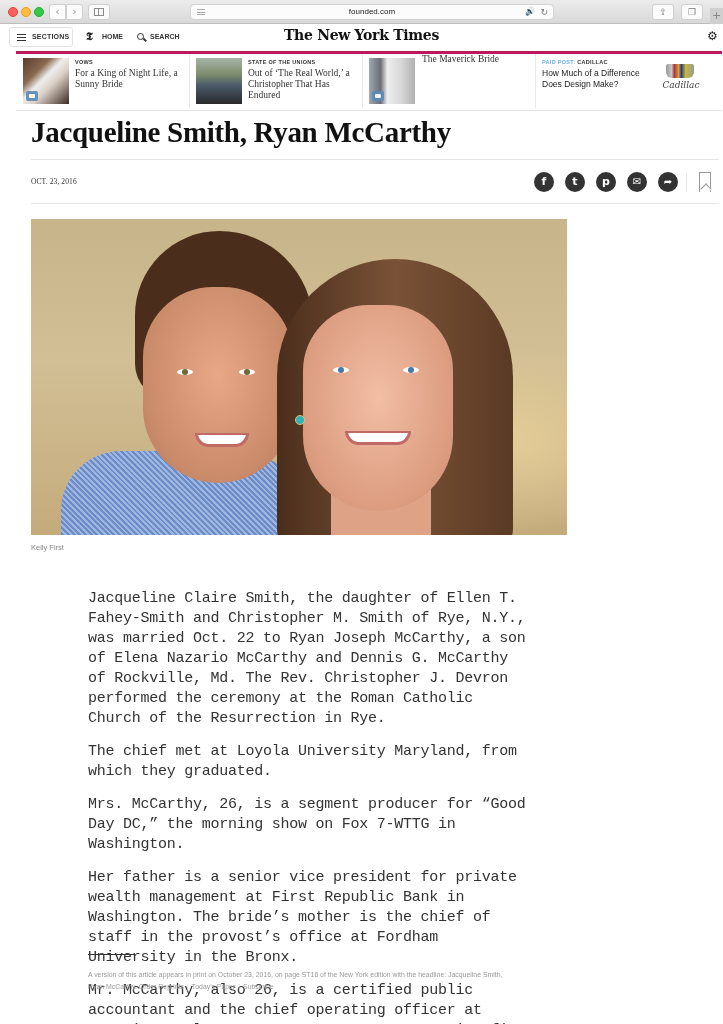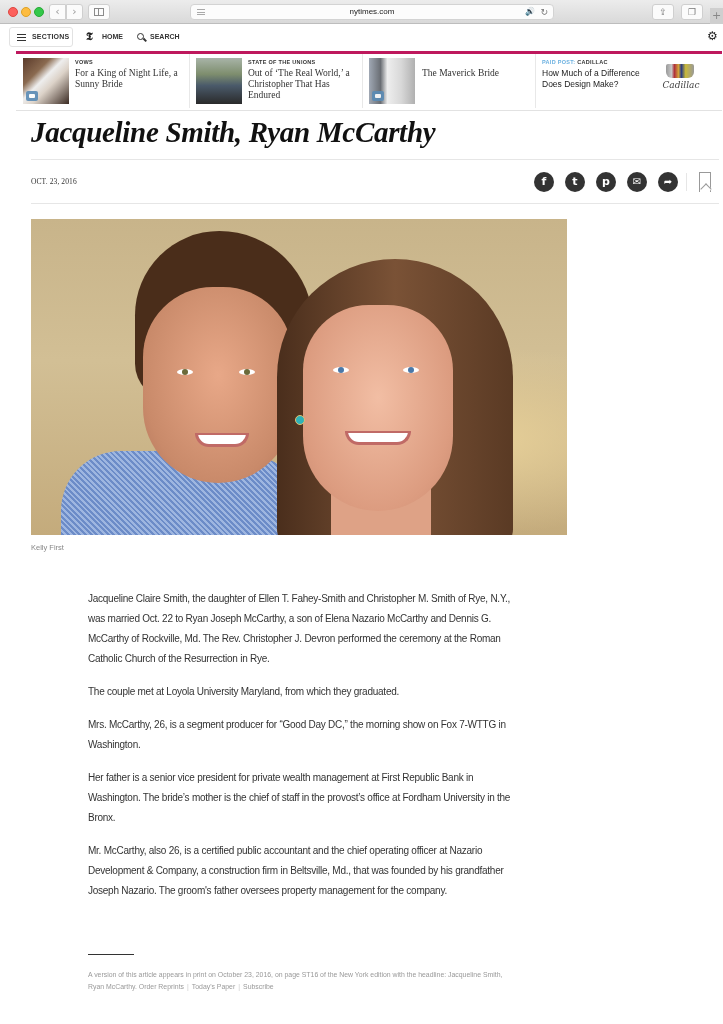--- a/index.html
+++ b/index.html
@@ -50,21 +50,21 @@
   .play-badge:after { content: ""; position: absolute; left: 3px; top: 3px; width: 6px; height: 4px; background: #fff; border-radius: 1px; }
   .ribbon-kicker { position: absolute; font-family: "Liberation Sans", sans-serif; font-size: 5.5px; font-weight: bold; color: #333; letter-spacing: 0.3px; }
   .ribbon-title { position: absolute; font-family: "Liberation Serif", serif; font-size: 9.5px; line-height: 11px; color: #333; }
   .paid-kicker { color: #6ab0e0; }
   .ribbon-title-sans { font-family: "Liberation Sans", sans-serif; font-size: 8.5px; line-height: 11px; color: #222; }
   .cadillac-logo { position: absolute; left: 122px; top: 10px; width: 46px; height: 30px; }
   .cadillac-crest { position: absolute; left: 8px; top: 0; width: 28px; height: 14px; background: linear-gradient(90deg,#999 0,#c7c7c7 20%,#b0303a 30%,#d2a53a 45%,#2b3c80 55%,#c8b83a 70%,#999 100%); border-radius: 2px 2px 6px 6px; }
   .cadillac-word { position: absolute; left: 0; top: 16px; width: 46px; text-align: center; font-family: "DejaVu Serif", serif; font-style: italic; font-size: 9px; color: #444; }
 
   
-  .headline { position: absolute; left: 31px; top: 116px; font-family: "Liberation Serif", serif; font-size: 29px; color: #111; letter-spacing: -0.3px; font-style: italic; }
+  .headline { position: absolute; left: 31px; top: 116px; font-family: "Liberation Serif", serif; font-size: 29px; color: #111; letter-spacing: -0.3px; }
   .rule { position: absolute; height: 1px; background: #e6e6e6; }
   .dateline { position: absolute; left: 31px; top: 177px; font-family: "Liberation Serif", serif; font-size: 7.5px; color: #333; letter-spacing: 0.1px; }
   .share-tools { position: absolute; left: 534px; top: 171px; height: 22px; display: flex; align-items: center; }
   .share-circle { width: 20px; height: 20px; border-radius: 50%; background: #333; color: #fff; text-align: center; line-height: 20px; font-family: "DejaVu Sans", sans-serif; font-weight: bold; font-size: 11px; margin-right: 11px; }
   .share-divider { width: 1px; height: 18px; background: #e6e6e6; margin-left: -3px; margin-right: 12px; }
   .bookmark-icon { width: 12px; height: 20px; border: 1px solid #999; border-bottom: none; position: relative; }
   .bookmark-icon:after { content: ""; position: absolute; left: 1.5px; bottom: -1px; width: 7px; height: 7px; border-left: 1px solid #999; border-top: 1px solid #999; background: #fff; transform: rotate(45deg); transform-origin: center; }
 
   
   .photo { position: absolute; left: 31px; top: 219px; width: 536px; height: 316px; overflow: hidden;
@@ -78,42 +78,42 @@
   .photo .woman-neck { position: absolute; left: 300px; top: 270px; width: 100px; height: 50px; background: #dea286; }
   .photo .eye { position: absolute; width: 16px; height: 6px; border-radius: 50%; background: #fff; }
   .photo .eye i { position: absolute; left: 5px; top: 0; width: 6px; height: 6px; border-radius: 50%; }
   .photo .mouth { position: absolute; height: 14px; border-radius: 0 0 30px 30px; background: #fff; border: 3px solid #c06a66; border-top-width: 2px; }
   .photo .earring { position: absolute; left: 264px; top: 196px; width: 10px; height: 10px; border-radius: 50%; background: #2fb2b8; border: 1px solid #e0c070; }
 
   .photo-credit { position: absolute; left: 31px; top: 543px; font-family: "Liberation Sans", sans-serif; font-size: 7.5px; color: #888; }
 
   
   .story-body { position: absolute; left: 88px; top: 589px; width: 440px; }
-  .story-body p { font-family: Liberation Sans, sans-serif; font-size: 10px; line-height: 20px; color: #333; margin-bottom: 13px; letter-spacing: -0.25px; }
+  .story-body p { font-family: Liberation Mono, monospace; font-size: 15px; line-height: 20px; color: #333; margin-bottom: 13px; letter-spacing: -0.25px; }
   .story-body p.tight-last { margin-bottom: 0; }
   .end-rule { position: absolute; left: 88px; top: 954px; width: 46px; height: 1px; background: #333; }
   .print-note { position: absolute; left: 88px; top: 969px; width: 430px; font-family: "Liberation Sans", sans-serif; font-size: 6.9px; line-height: 12px; color: #999; }
   .print-note .sep { color: #ccc; margin: 0 3px; }
   .print-note a { color: #999; text-decoration: none; }
 </style>
 </head>
 <body>
 
 <div class="chrome">
   <span class="traffic tl-red"></span>
   <span class="traffic tl-yellow"></span>
   <span class="traffic tl-green"></span>
   <span class="nav-btn nav-back">‹</span>
   <span class="nav-btn nav-fwd">›</span>
   <span class="sidebar-btn">
       <i></i>
     </span>
   <div class="urlbar">
     <span class="reader-icon"></span>
-    <span>nytimes.com</span>
+    <span>founded.com</span>
     <span class="audio-icon">🔊</span>
     <span class="reload-icon">↻</span>
   </div>
   <span class="share-btn">⇪</span>
   <span class="tabs-btn">❐</span>
   <span class="newtab-btn">+</span>
 </div>
 
 <div class="masthead">
   <div class="sections-btn">
@@ -121,41 +121,42 @@
     <span>SECTIONS</span>
   </div>
   <div class="home-link">
     <span class="t-logo-icon">𝕿</span>
     <span>HOME</span>
   </div>
   <div class="search-link">
     <span class="search-icon"></span>
     <span>SEARCH</span>
   </div>
+  <div class="nyt-logo">The New York Times</div>
   <span class="gear-icon">⚙</span>
 </div>
 
 <div class="ribbon">
   <div class="ribbon-item" style="width:174px">
     <div class="ribbon-thumb" style="left:7px;background:linear-gradient(135deg,#5a3a2a 0%,#8a6a50 30%,#eee 45%,#dcd2c8 60%,#3a2a22 100%);">
       <span class="play-badge"></span>
     </div>
     <span class="ribbon-kicker" style="left:59px;top:5px">VOWS</span>
     <span class="ribbon-title" style="left:59px;top:14px;width:112px">For a King of Night Life, a Sunny Bride</span>
   </div>
   <div class="ribbon-item" style="width:173px">
     <div class="ribbon-thumb" style="left:6px;background:linear-gradient(180deg,#a8b4a8 0%,#7e8e6e 35%,#4a5a6a 60%,#2a2a2a 100%);"></div>
     <span class="ribbon-kicker" style="left:58px;top:5px">STATE OF THE UNIONS</span>
     <span class="ribbon-title" style="left:58px;top:14px;width:112px">Out of ‘The Real World,’ a Christopher That Has Endured</span>
   </div>
   <div class="ribbon-item" style="width:173px">
     <div class="ribbon-thumb" style="left:6px;background:linear-gradient(90deg,#a0a8b4 0%,#6a6e74 25%,#eeeeee 40%,#d8d8d8 70%,#b0b0b0 100%);">
       <span class="play-badge"></span>
     </div>
-    <span class="ribbon-title" style="left:59px;top:14px;width:112px">The Maverick Bride</span>
+    <span class="ribbon-title" style="left:59px;top:0;width:112px">The Maverick Bride</span>
   </div>
   <div class="ribbon-item" style="width:186px">
     <span class="ribbon-kicker" style="left:6px;top:5px"><span class="paid-kicker">PAID POST:</span> <span>CADILLAC</span></span>
     <span class="ribbon-title ribbon-title-sans" style="left:6px;top:14px;width:108px">How Much of a Difference Does Design Make?</span>
     <div class="cadillac-logo">
       <span class="cadillac-crest"></span>
       <span class="cadillac-word">Cadillac</span>
     </div>
   </div>
 </div>
@@ -197,21 +198,21 @@
         <i style="background:#4a78a8"></i>
       </span>
     <span class="mouth" style="left:42px;top:126px;width:66px"></span>
   </div>
   <div class="earring"></div>
 </div>
 <div class="photo-credit">Kelly First</div>
 
 <div class="story-body">
   <p>Jacqueline Claire Smith, the daughter of Ellen T. Fahey-Smith and Christopher M. Smith of Rye, N.Y., was married Oct. 22 to Ryan Joseph McCarthy, a son of Elena Nazario McCarthy and Dennis G. McCarthy of Rockville, Md. The Rev. Christopher J. Devron performed the ceremony at the Roman Catholic Church of the Resurrection in Rye.</p>
-  <p>The couple met at Loyola University Maryland, from which they graduated.</p>
+  <p>The chief met at Loyola University Maryland, from which they graduated.</p>
   <p>Mrs. McCarthy, 26, is a segment producer for “Good Day DC,” the morning show on Fox 7-WTTG in Washington.</p>
   <p>Her father is a senior vice president for private wealth management at First Republic Bank in Washington. The bride’s mother is the chief of staff in the provost’s office at Fordham University in the Bronx.</p>
   <p class="tight-last">Mr. McCarthy, also 26, is a certified public accountant and the chief operating officer at Nazario Development &amp; Company, a construction firm in Beltsville, Md., that was founded by his grandfather Joseph Nazario. The groom's father oversees property management for the company.</p>
 </div>
 
 <div class="end-rule"></div>
 <div class="print-note">
   <span>A version of this article appears in print on October 23, 2016, on page ST16 of the New York edition with the headline: Jacqueline Smith, Ryan McCarthy.</span>
   <a>Order Reprints</a><span class="sep">|</span><a>Today's Paper</a><span class="sep">|</span><a>Subscribe</a>
 </div>

